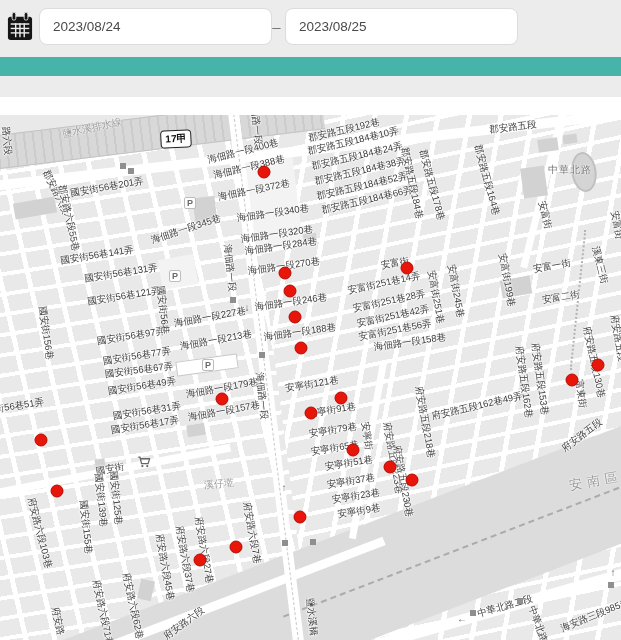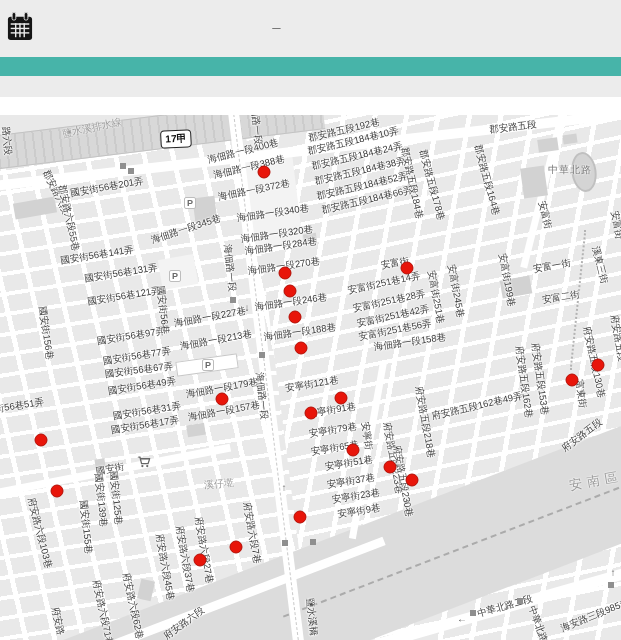--- a/index.html
+++ b/index.html
@@ -75,21 +75,23 @@
       <rect x="18.5" y="0.5" width="4" height="8" rx="1.6" fill="#151515" stroke="#ececec" stroke-width="1"></rect>
       <g fill="#ececec">
         <rect x="4" y="12" width="20" height="1.6"></rect>
         <rect x="8.6" y="12" width="1.5" height="15"></rect>
           <rect x="13.2" y="12" width="1.5" height="15"></rect>
         <rect x="17.8" y="12" width="1.5" height="15"></rect>
         <rect x="4" y="16.8" width="20" height="1.5"></rect>
           <rect x="4" y="21.6" width="20" height="1.5"></rect>
       </g>
     </svg>
+    <input id="date-from" class="date-input" value="2023/08/24" style="">
     <span id="date-dash">–</span>
+    <input id="date-to" class="date-input" value="2023/08/25" style="">
   </div>
 
   <div id="teal-bar" style="background: rgb(71, 180, 169);"></div>
   <div id="white-panel"></div>
 
   <div id="map" style="background: rgb(233, 233, 233);">
     <div class="grid" id="grid-left"></div>
     <div class="grid" id="grid-right"></div>
     <div id="shapes">
         <div class="patch" style="width: 55px; height: 90px; left: 270px; top: 85px; transform: translate(-50%, -50%) rotate(-7deg);"></div>

